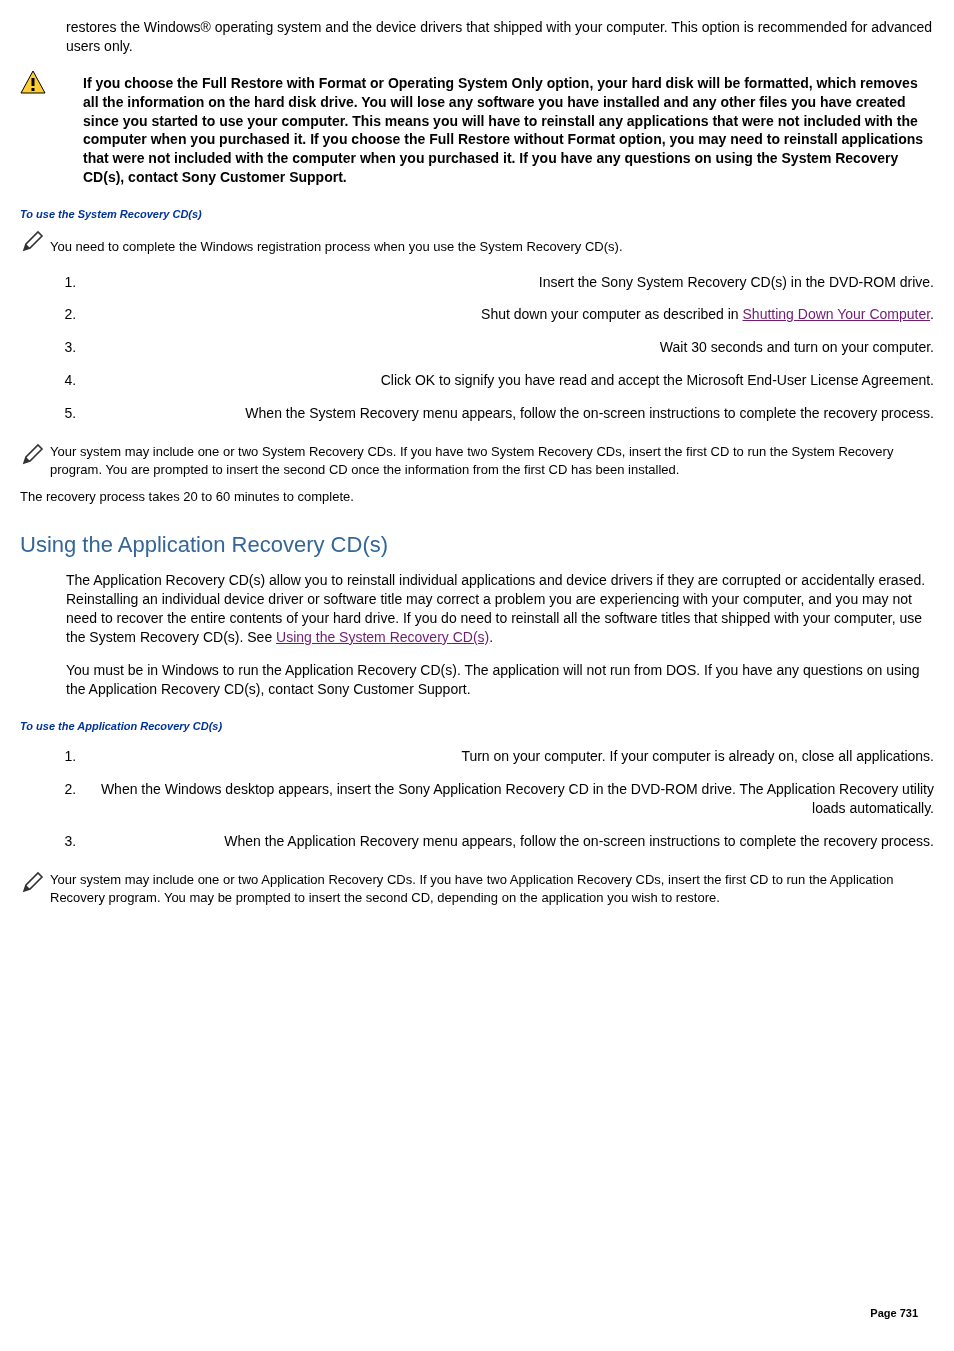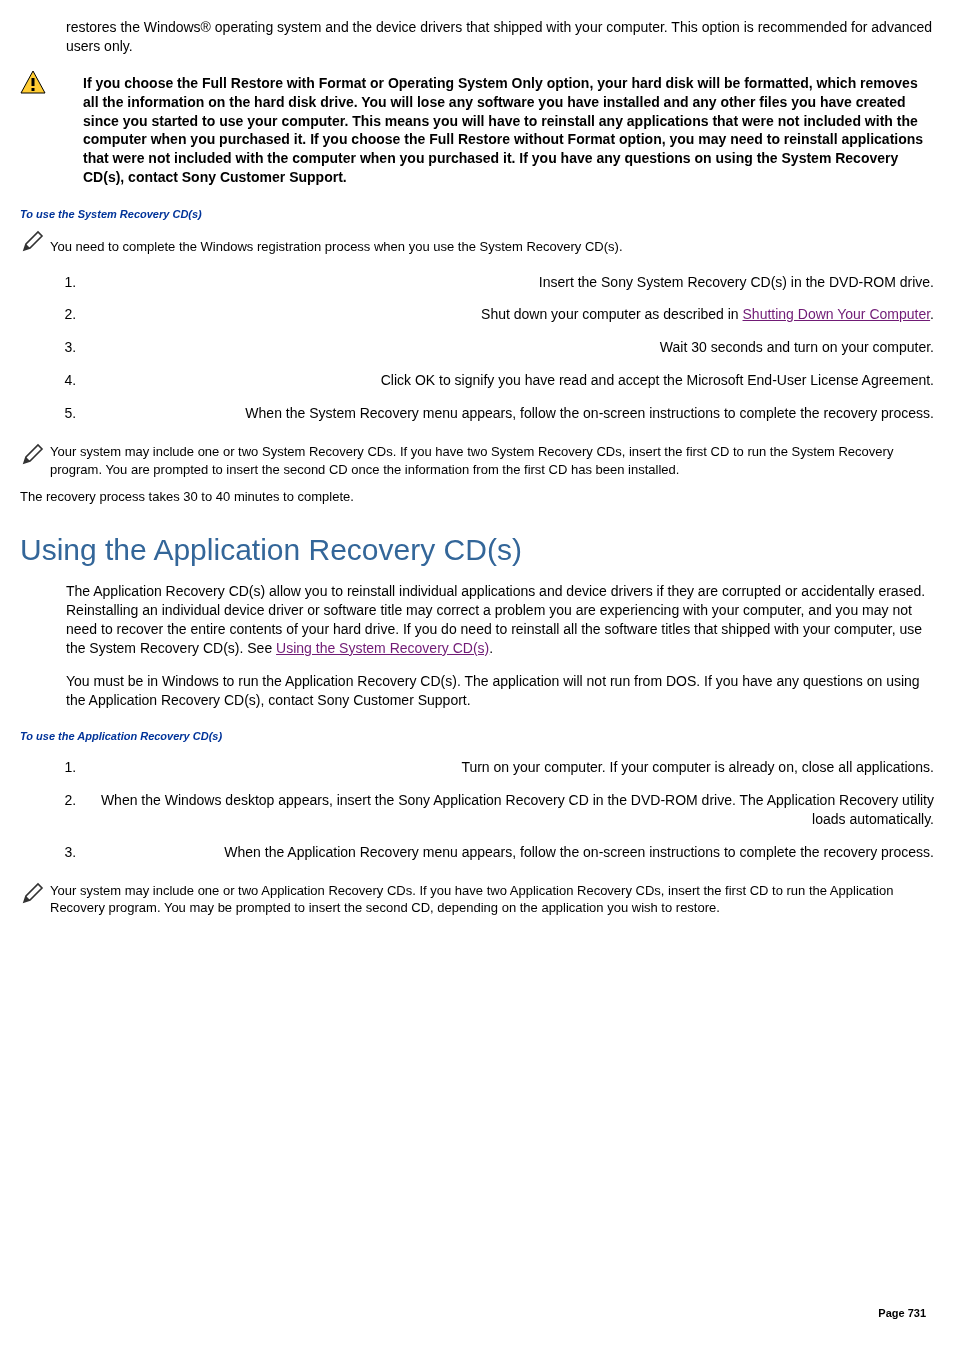--- a/index.html
+++ b/index.html
@@ -58,31 +58,31 @@
     margin: 14px 0;
     padding-left: 6px;
     font-size: 14px;
   }
   .small-para {
     font-size: 13px;
     margin: 10px 0 10px 0;
   }
   .h2-blue {
     color: #336699;
-    font-size: 30px;
+    font-size: 22px;
     font-weight: normal;
     margin: 24px 0 12px 0;
   }
   a.doc-link {
     color: #701a75;
     text-decoration: underline;
   }
   .page-number {
     position: absolute;
-    right: 8px;
+    right: 16px;
     bottom: 12px;
     font-size: 11px;
     font-weight: bold;
   }
   .page-wrap {
     position: relative;
     min-height: 1315px;
   }
 </style>
 </head>
@@ -136,21 +136,21 @@
   <div class="pencil-row">
     <div class="pencil-icon">
       <svg width="26" height="24" viewBox="0 0 26 24">
         <path d="M4 20 L6 14 L18 2 L22 6 L10 18 Z" fill="none" stroke="#333" stroke-width="1.6"></path>
         <path d="M4 20 L6 14 L10 18 Z" fill="#333"></path>
       </svg>
     </div>
     <div class="pencil-text">Your system may include one or two System Recovery CDs. If you have two System Recovery CDs, insert the first CD to run the System Recovery program. You are prompted to insert the second CD once the information from the first CD has been installed.</div>
   </div>
 
-  <div class="body-indent small-para">The recovery process takes 30 to 40 minutes to complete.</div>
+  <div class="body-indent small-para">The recovery process takes 20 to 60 minutes to complete.</div>
 
   <div class="h2-blue">Using the Application Recovery CD(s)</div>
 
   <div class="body-indent" style="margin-bottom:14px;">
     <span>The Application Recovery CD(s) allow you to reinstall individual applications and device drivers if they are corrupted or accidentally erased. Reinstalling an individual device driver or software title may correct a problem you are experiencing with your computer, and you may not need to recover the entire contents of your hard drive. If you do need to reinstall all the software titles that shipped with your computer, use the System Recovery CD(s). See </span><a href="#" class="doc-link">Using the System Recovery CD(s)</a><span>.</span>
   </div>
 
   <div class="body-indent" style="margin-bottom:14px;">You must be in Windows to run the Application Recovery CD(s). The application will not run from DOS. If you have any questions on using the Application Recovery CD(s), contact Sony Customer Support.</div>
 
   <div class="heading-blue-italic">To use the Application Recovery CD(s)</div>

